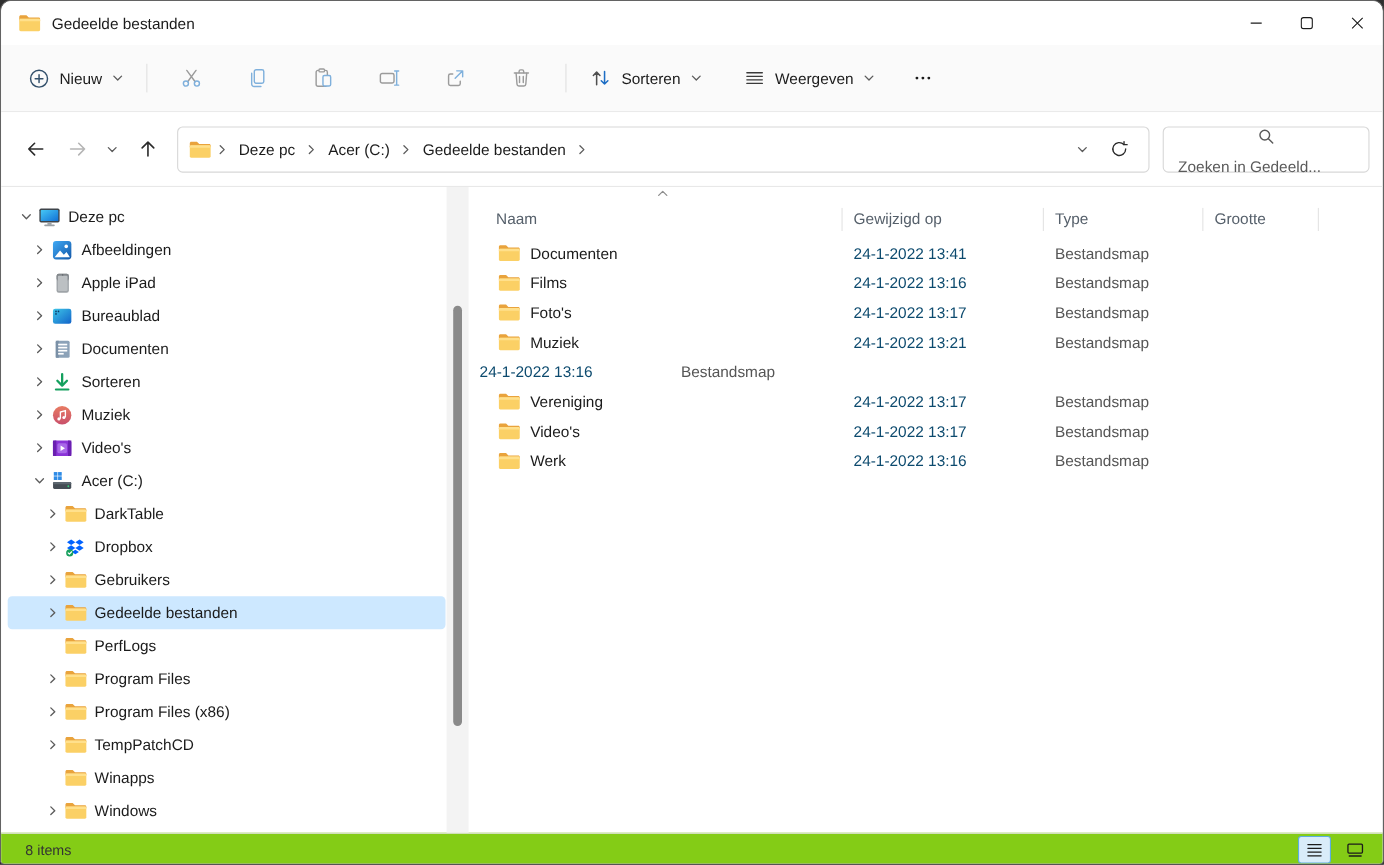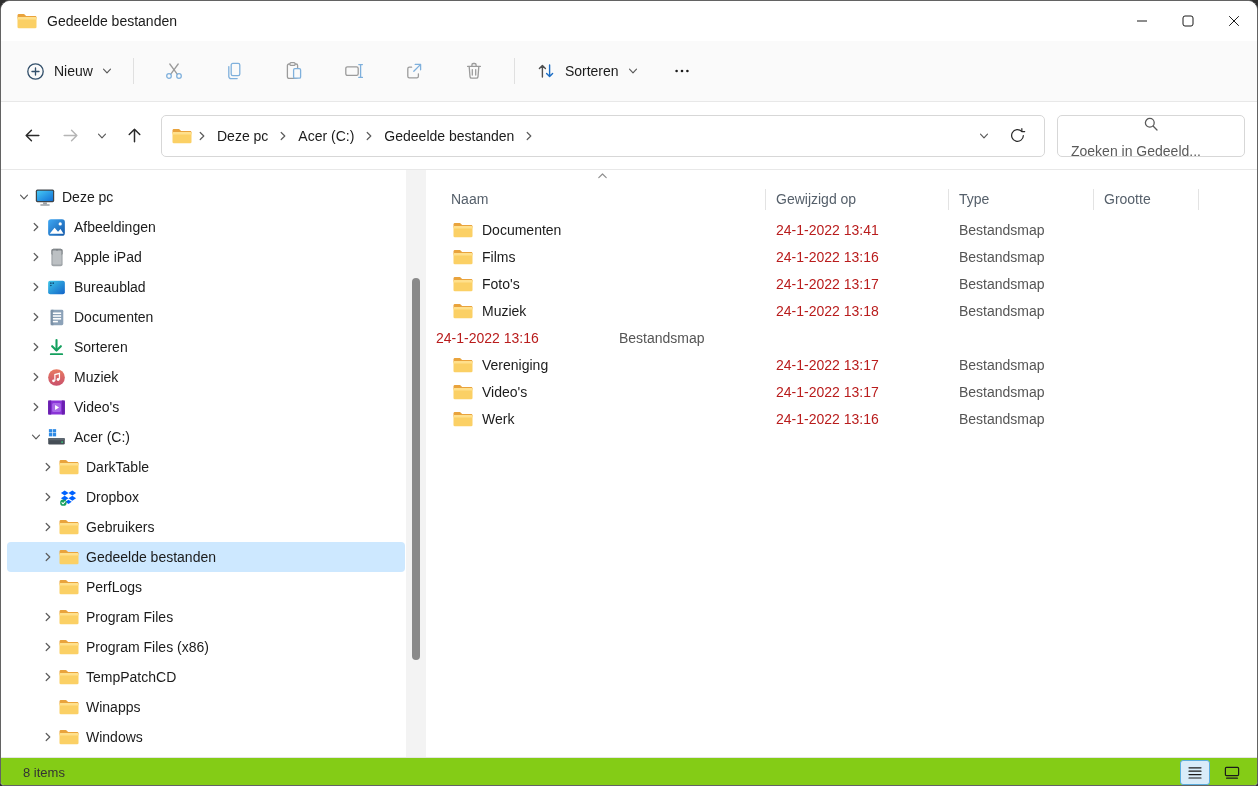--- a/index.html
+++ b/index.html
@@ -52,21 +52,21 @@
   .hcell::after { content:""; position:absolute; right:0; top:0; width:1px; height:21px; background:#e3e3e3; }
   .h-name { width:340px; padding-left:25px; }
   .h-mod  { width:183px; padding-left:10px; }
   .h-type { width:145px; padding-left:10px; }
   .h-size { width:105px; padding-left:10px; }
   .sort-caret { position:absolute; left:171px; top:-3px; }
 
   .rows { margin-top:6px; }
   .frow { display:flex; height:27px; align-items:center; font-size:14px; }
   .cell-name { width:340px; padding-left:27px; display:flex; align-items:center; gap:9px; color:#1b1b1b; }
-  .cell-mod  { width:183px; padding-left:10px; color:#b91c1c; }
+  .cell-mod  { width:183px; padding-left:10px; color:#0c4a6e; }
   .cell-type { width:145px; padding-left:10px; color:#555; }
   .cell-size { width:105px; padding-left:10px; color:#555; }
 
   
   .statusbar { height:30px; border-top:1px solid #e4e4e4; background:#84cc16; display:flex; align-items:center; padding:0 10px 0 22px; font-size:13px; color:#333; flex:none; }
   .status-right { margin-left:auto; display:flex; gap:7px; align-items:center; }
   .view-btn { width:30px; height:25px; display:flex; align-items:center; justify-content:center; border-radius:3px; border:1px solid transparent; }
   .view-btn.selected { background:#d9ecf9; border-color:#5caede; }
 
   .icon { display:inline-flex; align-items:center; justify-content:center; }
@@ -182,20 +182,33 @@
       </div>
     <div class="tb-sep"></div>
     <div class="tb-btn">
       <span class="icon">
           <svg width="20" height="20" viewBox="0 0 20 20" fill="none" stroke-linecap="round" stroke-linejoin="round">
             <path d="M6.4 16V4.6M6.4 4.6L3.4 7.6M6.4 4.6l3 3" stroke="#4f4f4f" stroke-width="1.4"></path>
             <path d="M13.6 4v11.4M13.6 15.4l-3-3M13.6 15.4l3-3" stroke="#1C6DC4" stroke-width="1.4"></path>
           </svg>
         </span>
       <span>Sorteren</span>
+      <span class="chev-s icon">
+          <svg width="10" height="10" viewBox="0 0 10 10" fill="none" stroke="#5c5c5c" stroke-width="1.2" stroke-linecap="round" stroke-linejoin="round">
+            <path d="M1.5 3.2L5 6.8 8.5 3.2"></path>
+          </svg>
+        </span>
+    </div>
+    <div class="tb-btn" style="margin-left:16px;">
+      <span class="icon">
+          <svg width="20" height="20" viewBox="0 0 20 20" fill="none" stroke="#3a3a3a" stroke-width="1.3" stroke-linecap="round">
+            <path d="M3 5.2h14M3 8.4h14M3 11.6h14M3 14.8h14"></path>
+          </svg>
+        </span>
+      <span>Weergeven</span>
       <span class="chev-s icon">
           <svg width="10" height="10" viewBox="0 0 10 10" fill="none" stroke="#5c5c5c" stroke-width="1.2" stroke-linecap="round" stroke-linejoin="round">
             <path d="M1.5 3.2L5 6.8 8.5 3.2"></path>
           </svg>
         </span>
     </div>
     <div class="tb-btn tb-more">
       <span class="icon">
           <svg width="18" height="18" viewBox="0 0 18 18" fill="#1b1b1b">
             <circle cx="3.6" cy="9" r="1.3"></circle>
@@ -685,21 +698,21 @@
             <div class="cell-name">
               <span class="icon">
                 <svg width="20" height="16" viewBox="0 0 20 16">
                   <path d="M0.5 2.3C0.5 1.5 1.15 0.9 1.95 0.9h5.1l2.1 2.1h9c.8 0 1.35.6 1.35 1.4v1.2H0.5z" fill="#E9A33C"></path>
                   <rect x="0.5" y="4.1" width="19" height="11.2" rx="1.3" fill="#FBD065"></rect>
                   <path d="M0.5 5.4c0-.7.6-1.3 1.3-1.3h16.4c.7 0 1.3.6 1.3 1.3v1H0.5z" fill="#FFE08C"></path>
                 </svg>
               </span>
               <span>Muziek</span>
             </div>
-            <div class="cell-mod">24-1-2022 13:18</div>
+            <div class="cell-mod">24-1-2022 13:21</div>
             <div class="cell-type">Bestandsmap</div>
             <div class="cell-size"></div>
           </div>
           <div class="frow">
             <div class="cell-mod">24-1-2022 13:16</div>
             <div class="cell-type">Bestandsmap</div>
             <div class="cell-size"></div>
           </div>
           <div class="frow">
             <div class="cell-name">

